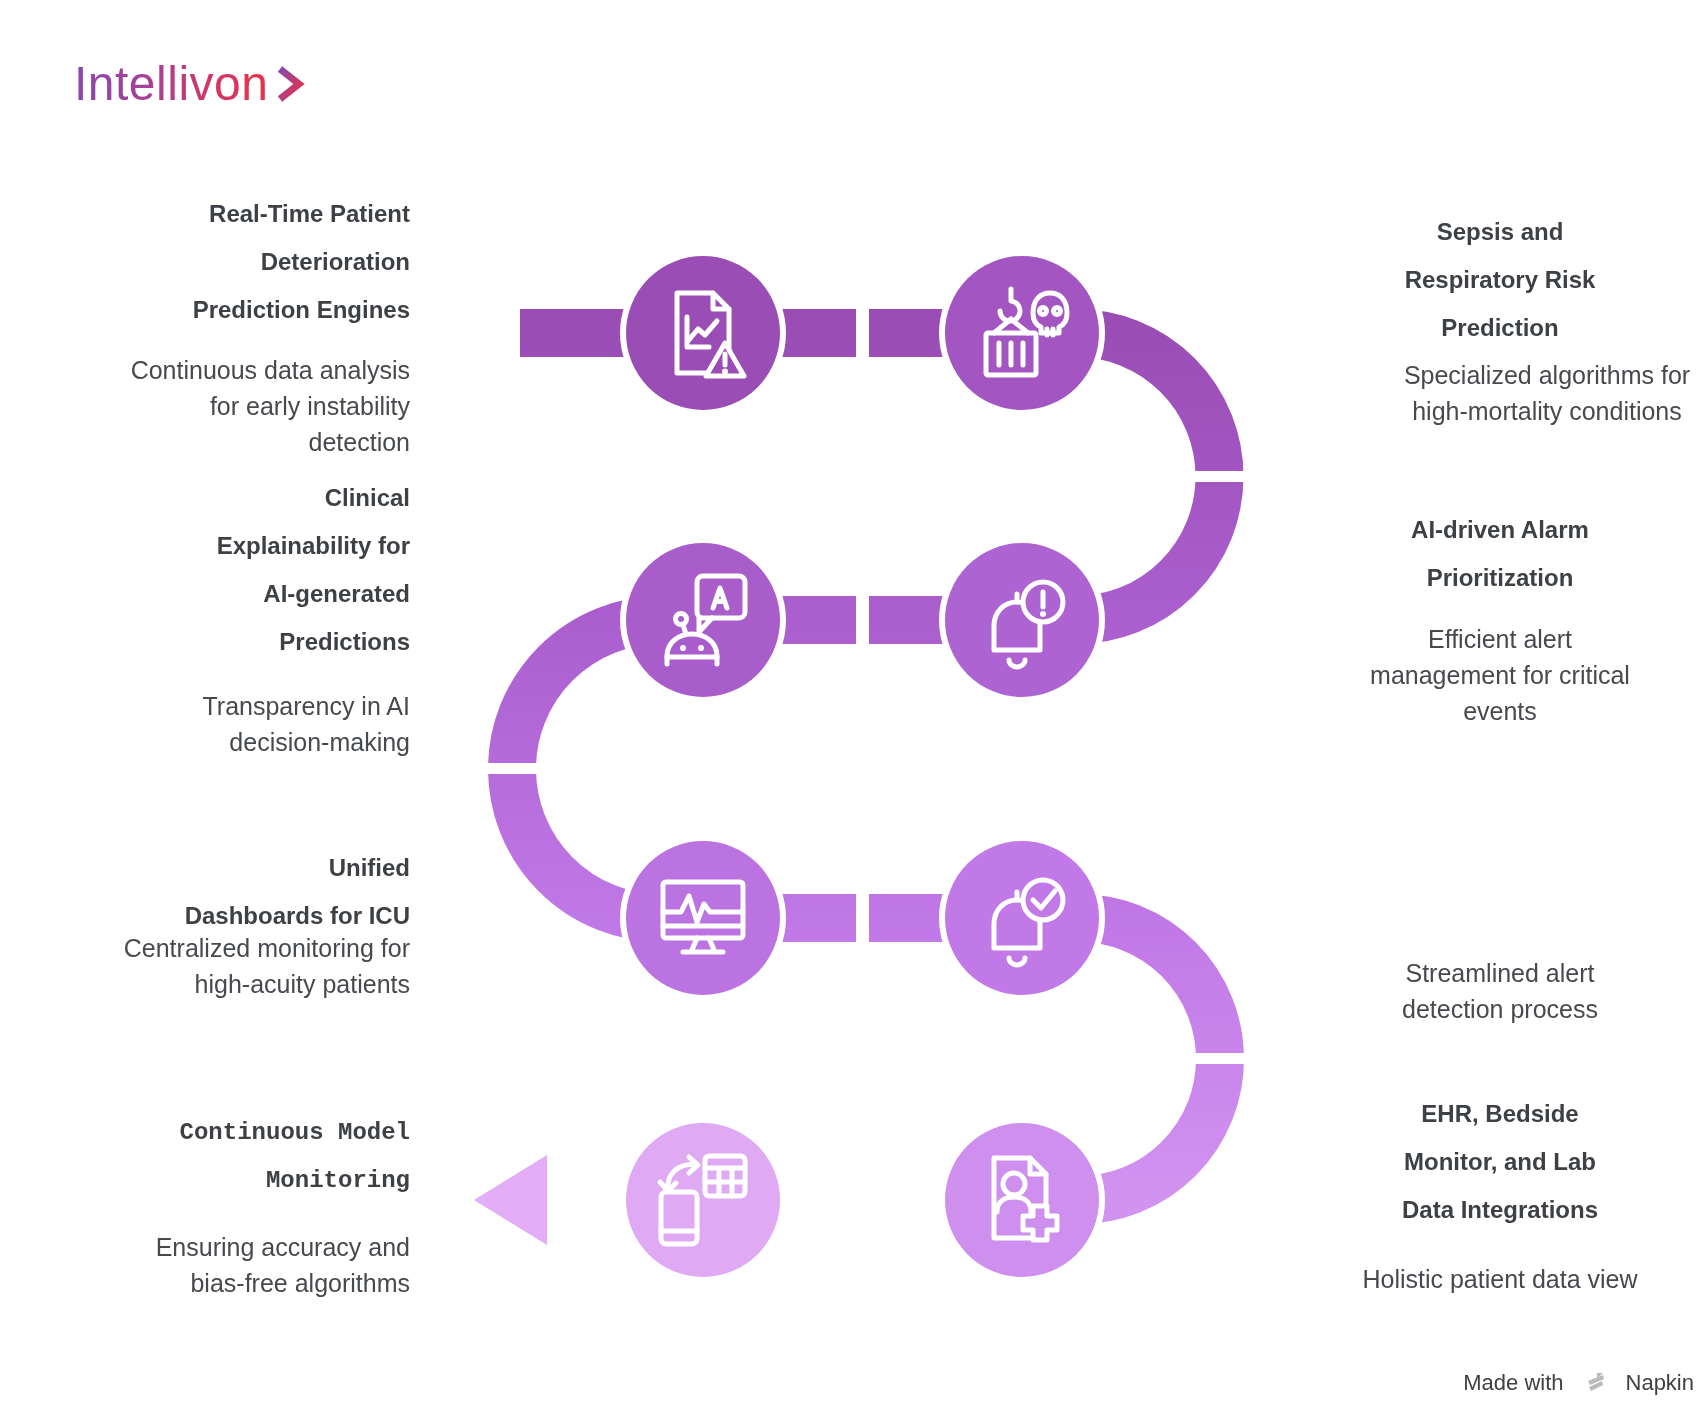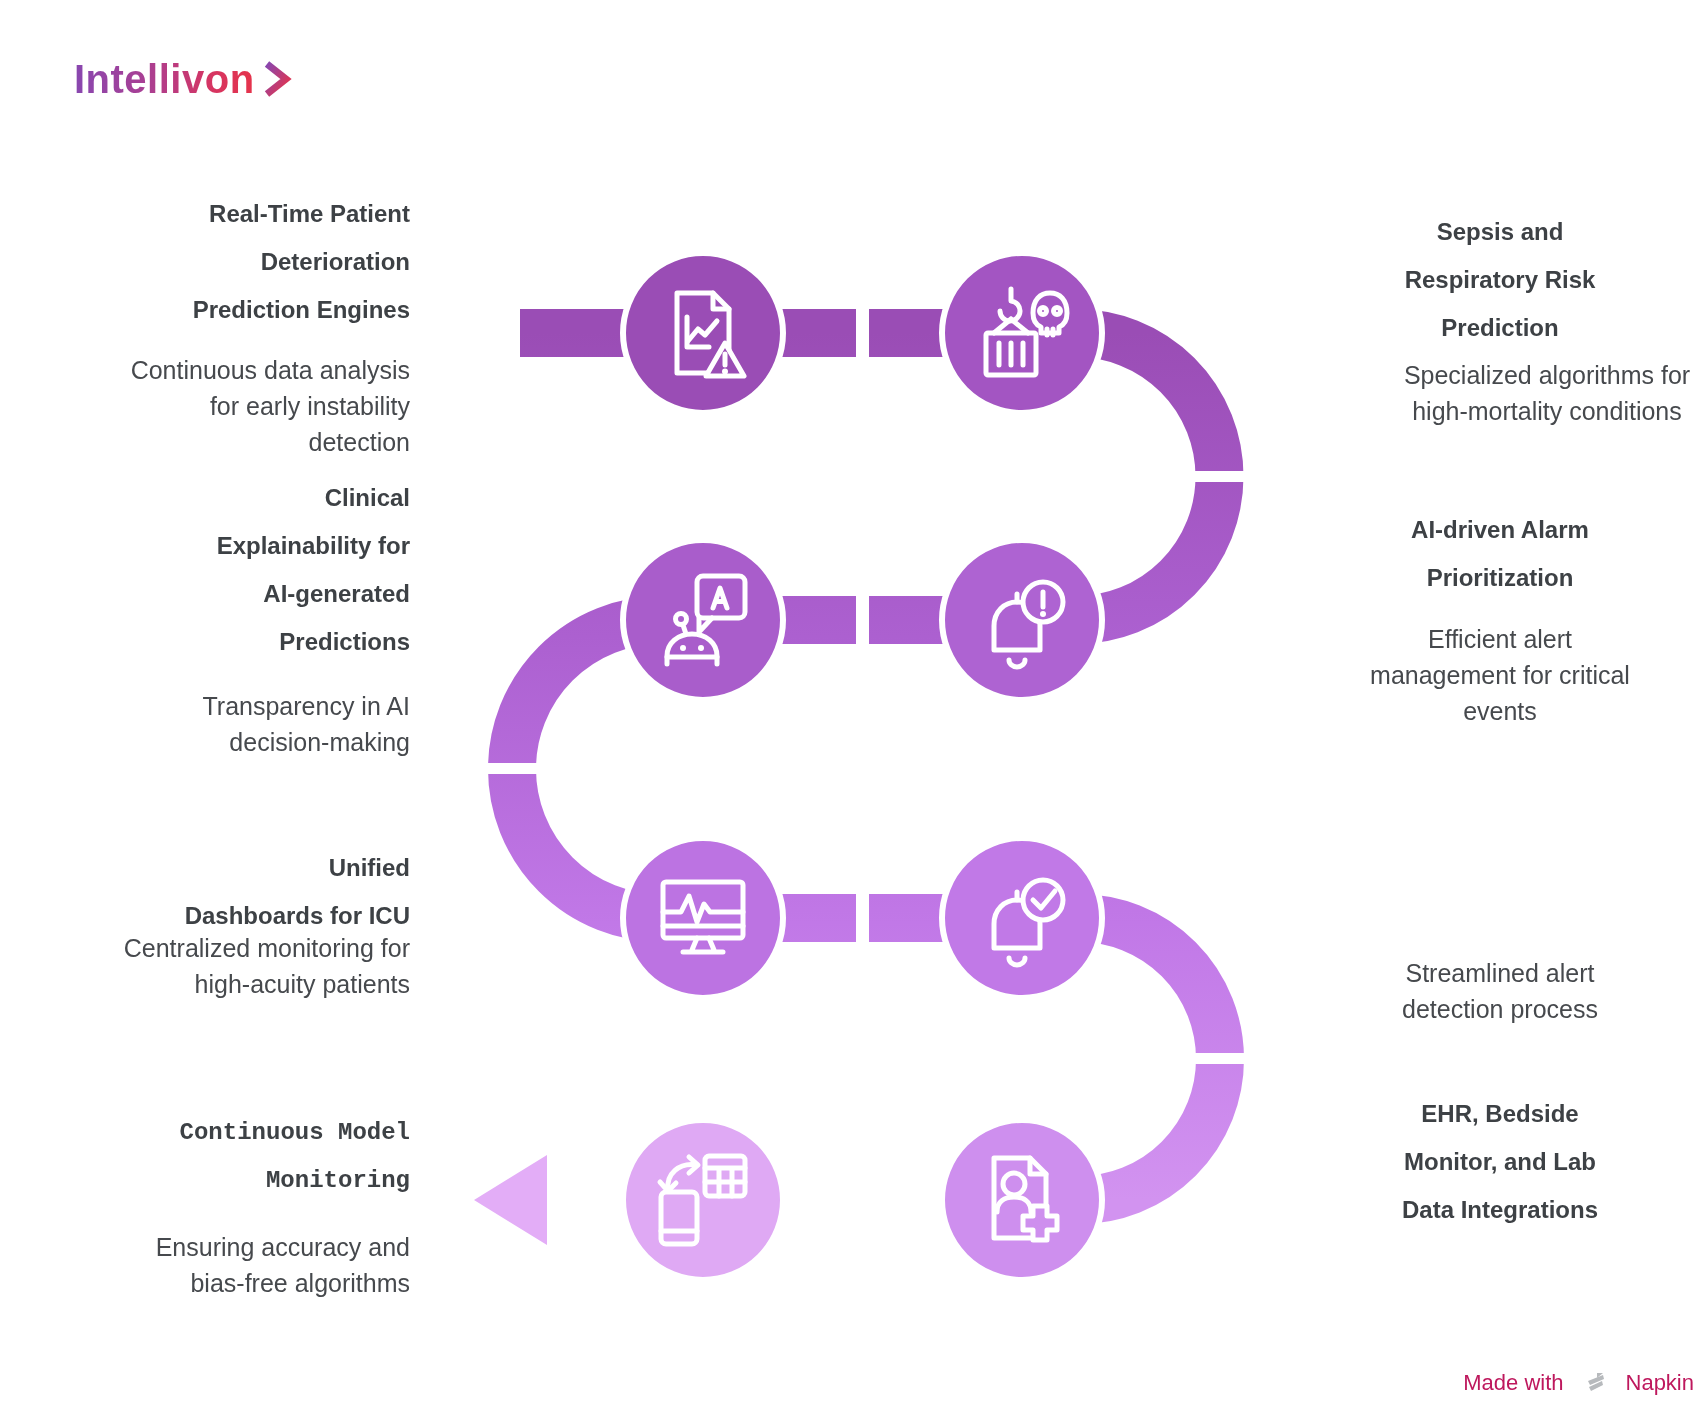--- a/index.html
+++ b/index.html
@@ -1,20 +1,20 @@
 <!DOCTYPE html>
 <html><head>
 <meta charset="utf-8">
 <style>
   html,body{margin:0;padding:0;background:#ffffff;}
   .canvas{position:relative;width:1708px;height:1410px;background:#ffffff;overflow:hidden;
           font-family:"Liberation Sans", sans-serif;}
   
   .logo{position:absolute;left:74px;top:56px;display:flex;align-items:center;gap:6px;}
-  .logo-text{font-size:40px;font-weight:700;letter-spacing:.5px;
+  .logo-text{font-size:48px;font-weight:400;letter-spacing:.5px;
     background:linear-gradient(90deg,#8847B0 0%,#A93F93 40%,#D53563 75%,#E6334A 100%);
     -webkit-background-clip:text;background-clip:text;color:transparent;}
   
   .snake{position:absolute;left:0;top:0;}
   .icon{stroke:#ffffff;stroke-width:5;fill:none;stroke-linecap:round;stroke-linejoin:round;}
   
   .block{position:absolute;}
   .block .title{font-size:24px;font-weight:700;color:#3d4145;line-height:48px;white-space:pre-line;margin:0;}
   .block .desc{font-size:25px;font-weight:400;color:#46494d;line-height:36px;white-space:pre-line;margin:0;}
   .block.left{width:360px;text-align:right;left:50px;}
@@ -24,21 +24,21 @@
   .b-l3{top:844px;} .d-l3{top:930px;}
   .b-l4{top:1109px;font-family:Liberation Mono, monospace;} .d-l4{top:1229px;}
   .b-r1{top:208px;} .d-r1{top:357px;margin-left:47px;}
   .b-r2{top:506px;} .d-r2{top:621px;}
   .b-r3{top:792px;} .d-r3{top:955px;}
   .b-r4{top:1090px;} .d-r4{top:1261px;}
   .block .desc{position:static;}
   .descblock{position:absolute;}
   
   .footer{position:absolute;right:14px;top:1370px;display:flex;align-items:center;gap:20px;
-          color:#be185d;font-size:22px;}
+          color:#404040;font-size:22px;}
 </style>
 </head>
 <body>
 
 <div class="canvas">
 
   <div class="logo">
     <span class="logo-text">Intellivon</span>
     <svg width="32" height="46" viewBox="0 0 32 46">
       <defs>
@@ -229,20 +229,23 @@
   <div class="block right descblock d-r3">
     <p class="desc">Streamlined alert
 detection process</p>
     </div>
 
   <div class="block right b-r4">
     <p class="title">EHR, Bedside
 Monitor, and Lab
 Data Integrations</p>
     </div>
+  <div class="block right descblock d-r4">
+    <p class="desc">Holistic patient data view</p>
+    </div>
 
   <div class="footer">
     <span>Made with</span>
     <svg width="22" height="22" viewBox="0 0 22 22">
       <g fill="#b7babd">
         <polygon points="13,1 19,1 13,6"></polygon>
         <polygon points="4,9 19,3 20,7 6,13"></polygon>
         <polygon points="5,15 18,9 19,13 7,19"></polygon>
       </g>
     </svg>

